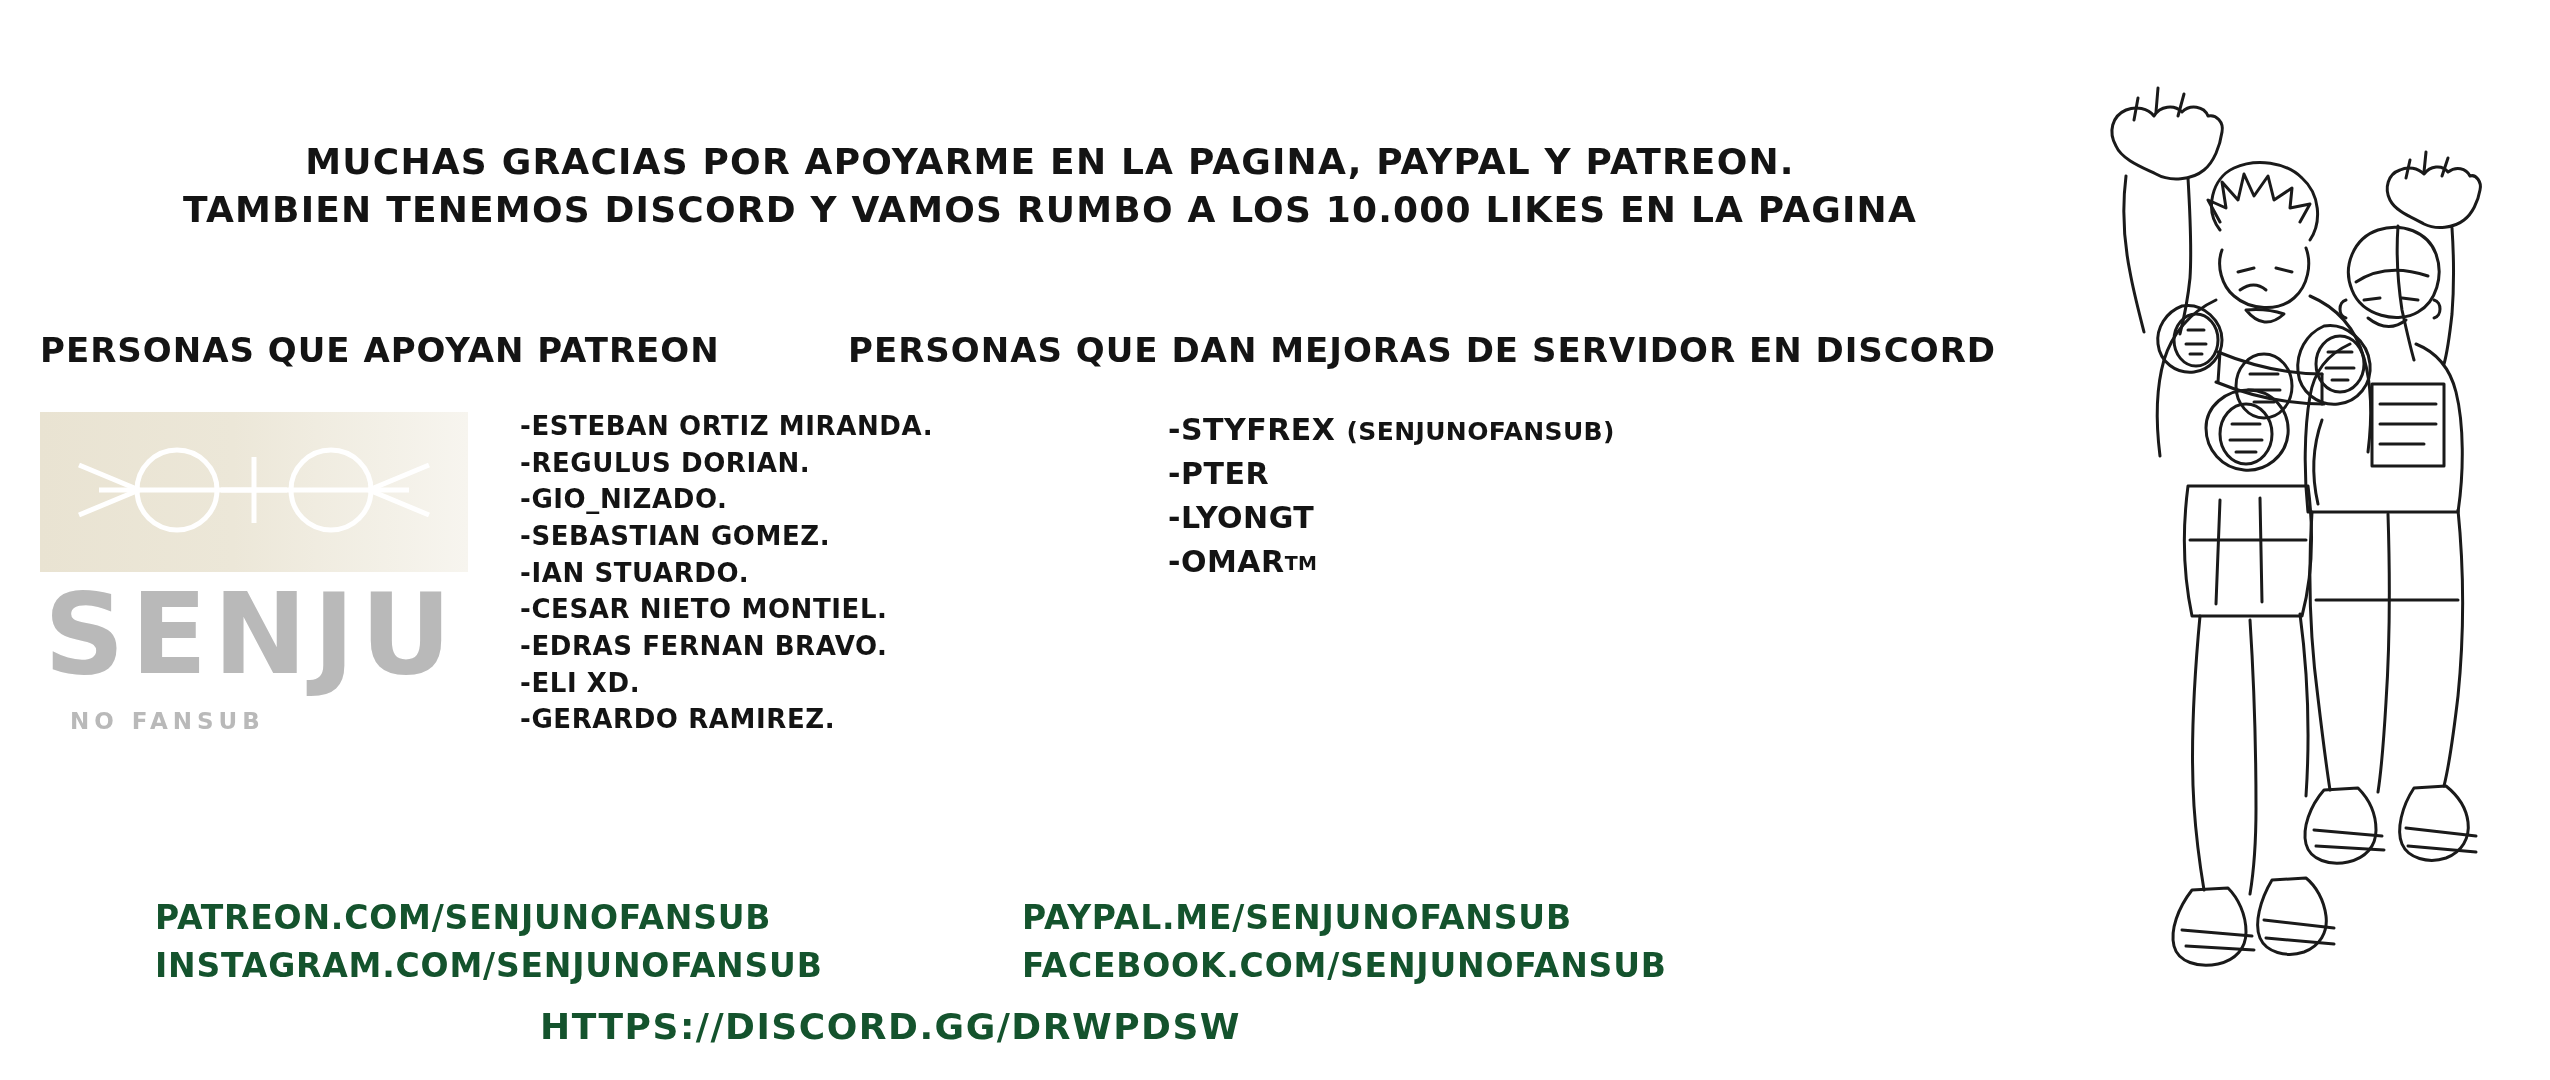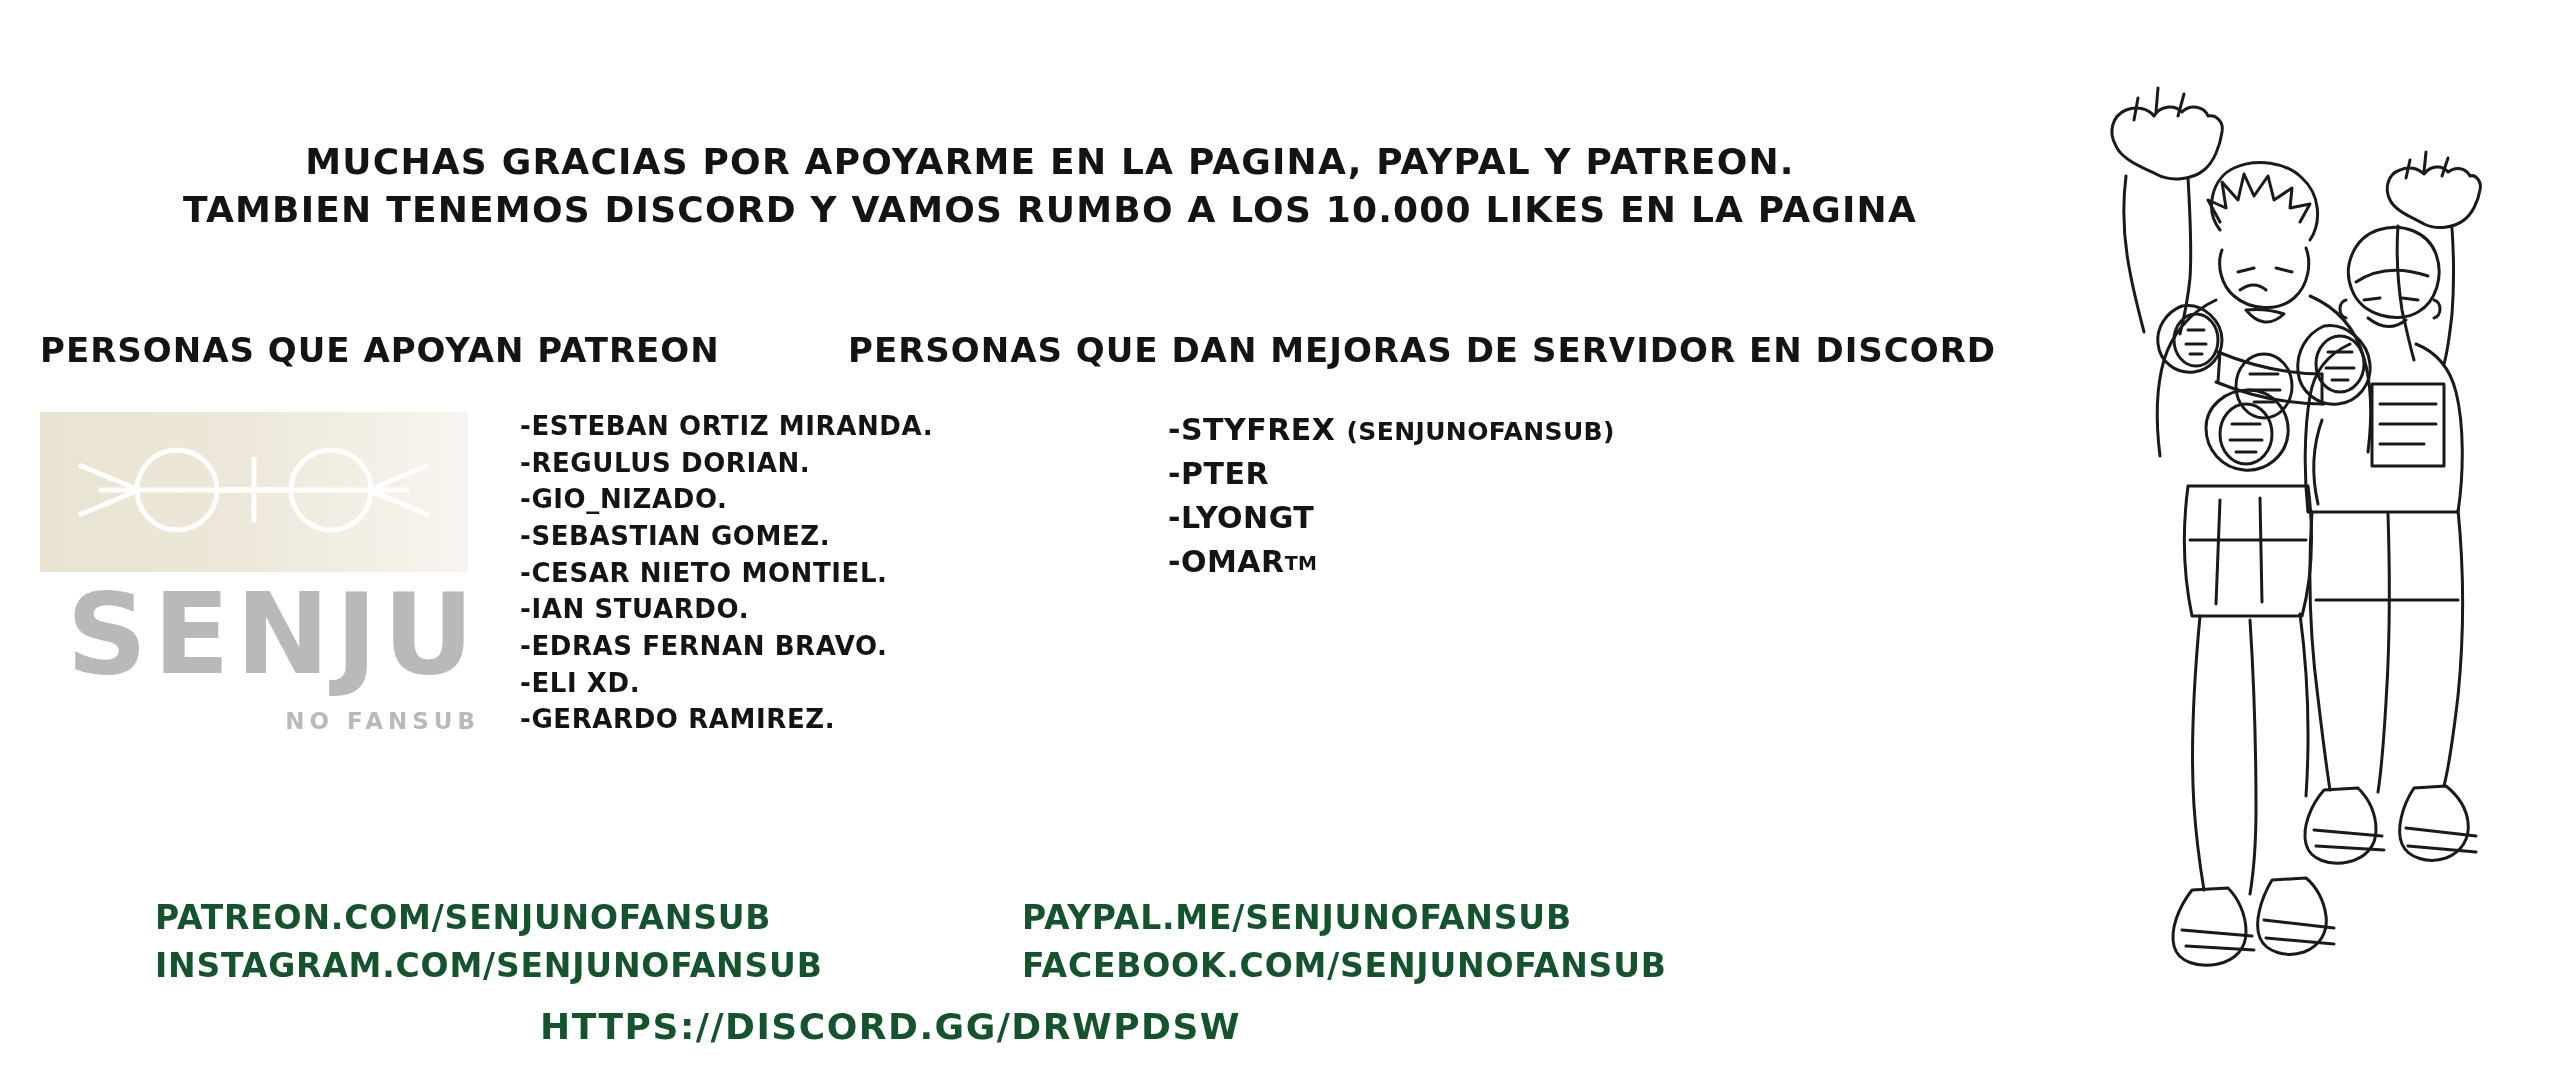--- a/index.html
+++ b/index.html
@@ -61,21 +61,20 @@
   .sec-title.patreon { left: 40px; top: 0; }
   .sec-title.discord { left: 848px; top: 0; }
 
   
   .logo-block {
     position: absolute;
     left: 40px;
     top: 412px;
     width: 440px;
     height: 360px;
-    text-align: right;
   }
   .logo-top {
     position: relative;
     width: 428px;
     height: 160px;
     background: linear-gradient(90deg, #e9e3d2 0%, #ece7d8 45%, #f7f5ef 100%);
     overflow: hidden;
   }
   .logo-mark {
     position: absolute;
@@ -212,22 +211,22 @@
     </div>
     <div class="logo-word">SENJU</div>
     <div class="logo-sub">NO FANSUB</div>
   </div>
 
   <div class="col patreon-names">
     <span class="name">-ESTEBAN ORTIZ MIRANDA.</span>
     <span class="name">-REGULUS DORIAN.</span>
     <span class="name">-GIO_NIZADO.</span>
     <span class="name">-SEBASTIAN GOMEZ.</span>
+    <span class="name">-IAN STUARDO.</span>
     <span class="name">-CESAR NIETO MONTIEL.</span>
-    <span class="name">-IAN STUARDO.</span>
     <span class="name">-EDRAS FERNAN BRAVO.</span>
     <span class="name">-ELI XD.</span>
     <span class="name">-GERARDO RAMIREZ.</span>
   </div>
 
   <div class="col discord-names">
     <span class="name"><span>-STYFREX</span> <span class="small">(SENJUNOFANSUB)</span></span>
     <span class="name"><span>-PTER</span></span>
     <span class="name"><span>-LYONGT</span></span>
     <span class="name"><span>-OMAR</span><span class="tiny">TM</span></span>

